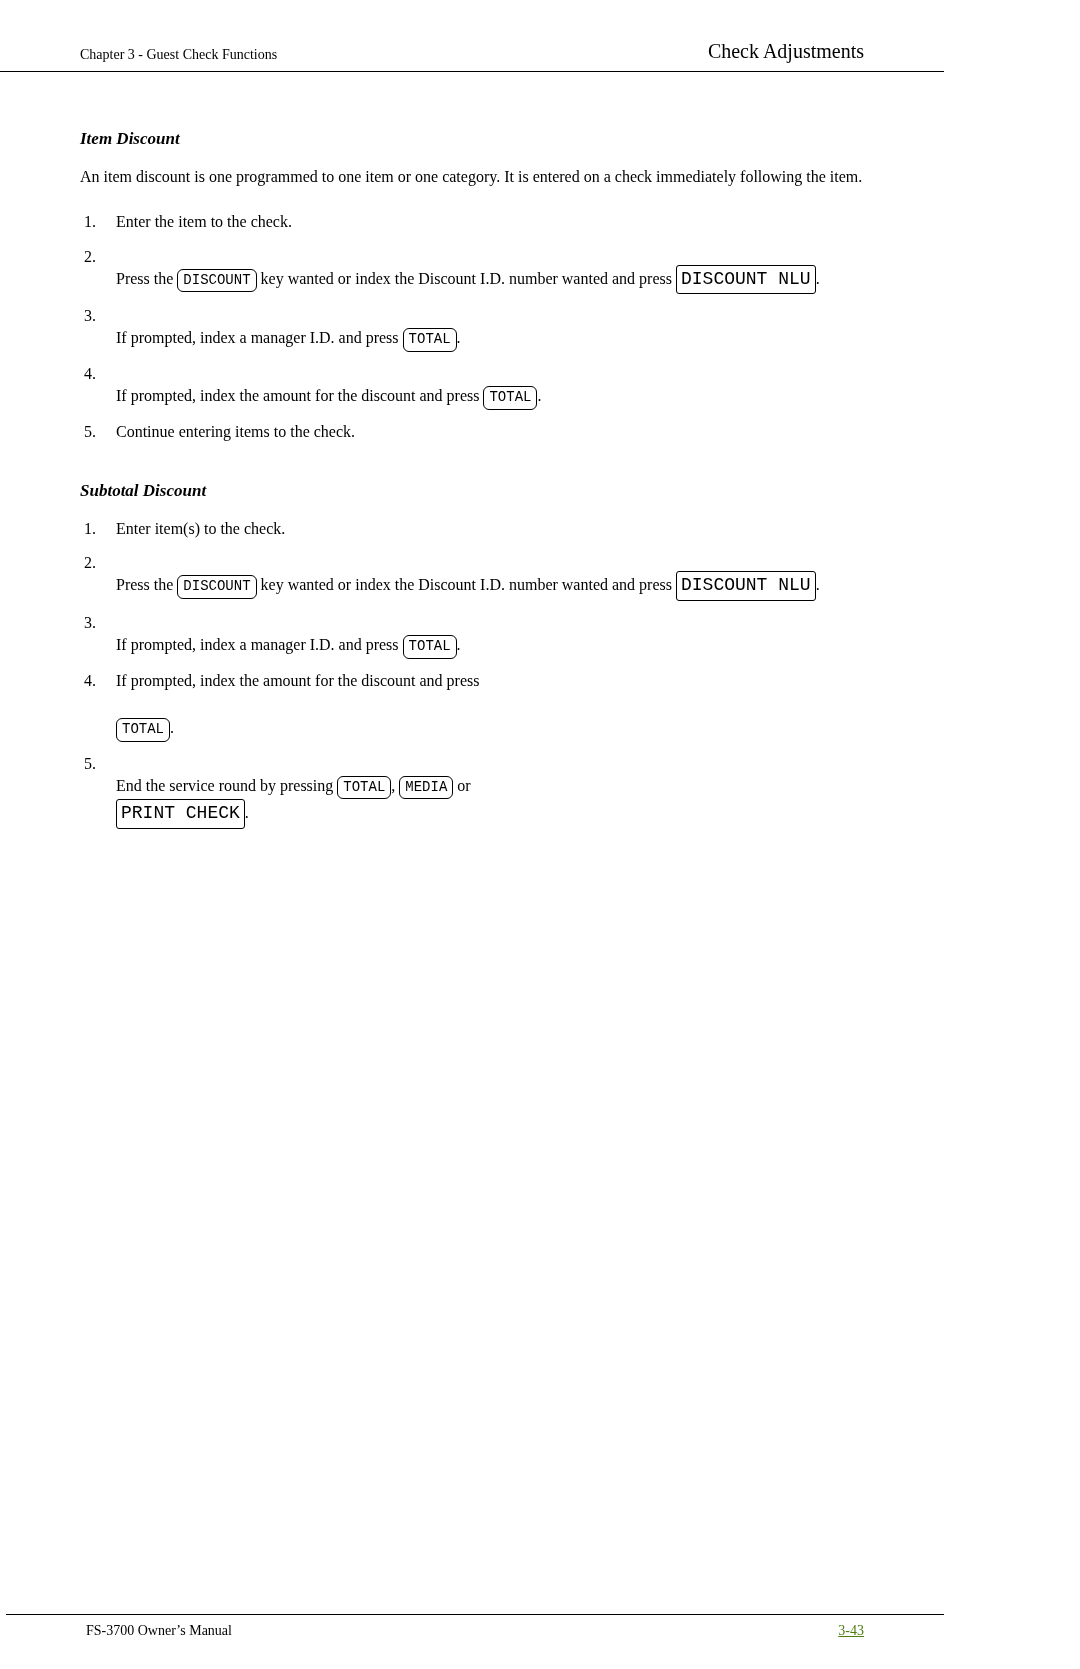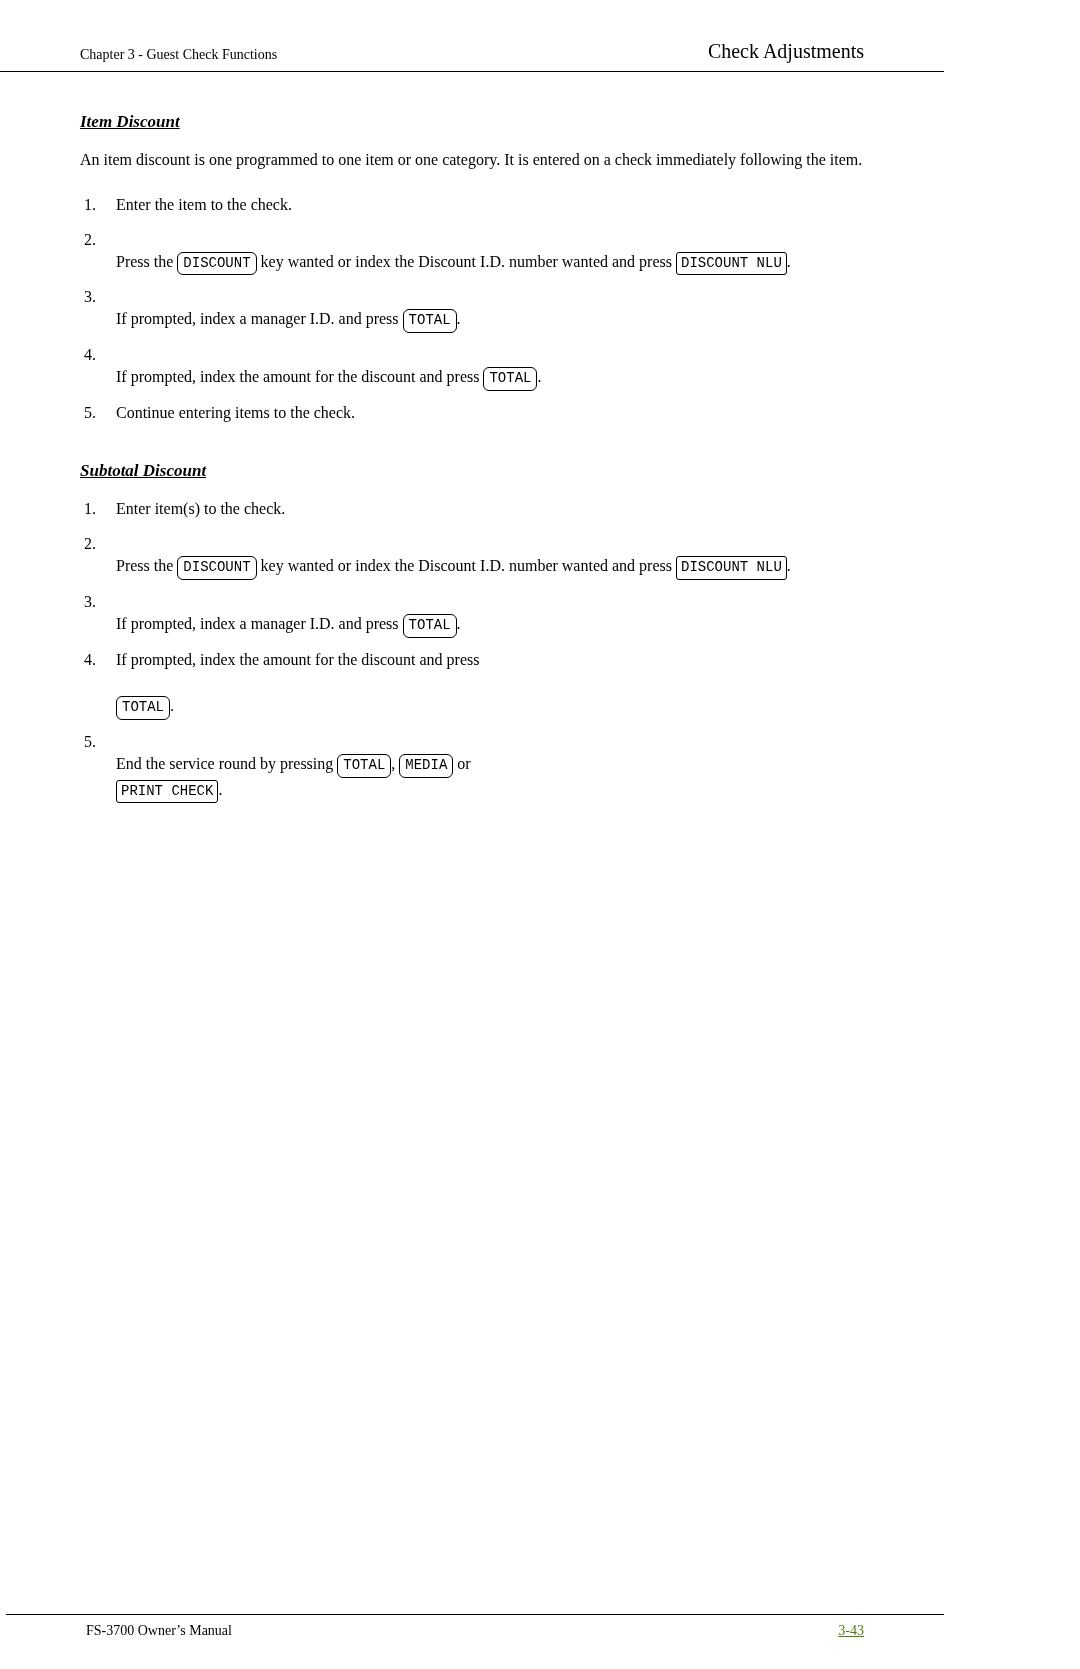--- a/index.html
+++ b/index.html
@@ -73,22 +73,21 @@
     .main-content {
       padding: 40px 80px 80px 80px;
     }
 
     
     .section-heading {
       font-size: 17px;
       font-weight: bold;
       font-style: italic;
       margin-bottom: 16px;
-      margin-top: 0;
-      text-decoration: underline;
+      margin-top: 17px;
     }
 
     
     .body-paragraph {
       font-size: 16px;
       line-height: 1.55;
       margin-bottom: 20px;
     }
 
     
@@ -117,21 +116,21 @@
     }
 
     
     .section-block {
       margin-bottom: 36px;
     }
 
     
     .key {
       font-family: Courier New, Courier, monospace;
-      font-size: 14px;
+      font-size: 18px;
       border: 1.5px solid #000;
       border-radius: 3px;
       padding: 0px 4px;
       display: inline-block;
       white-space: nowrap;
       background: #fff;
     }
 
     .key-rounded {
       font-family: Courier New, Courier, monospace;

